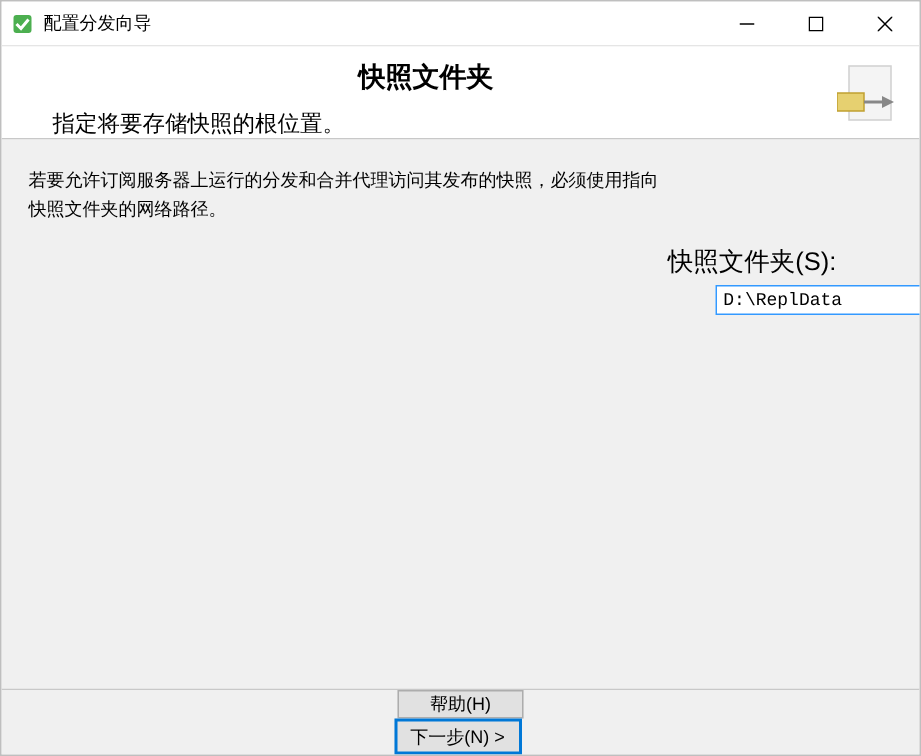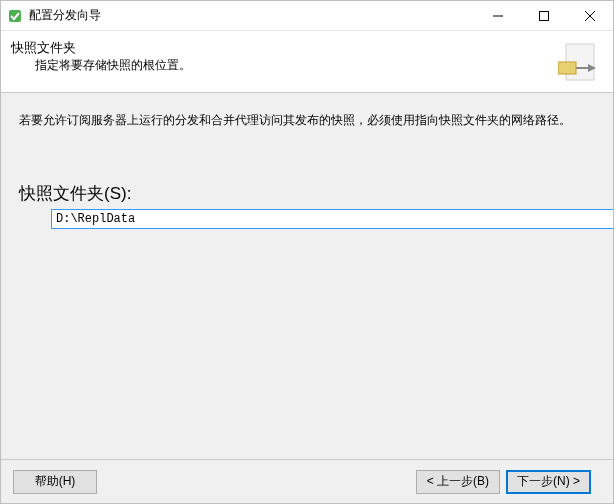--- a/index.html
+++ b/index.html
@@ -47,36 +47,36 @@
   .win-btn svg { stroke: #000; stroke-width: 1; fill: none; }
   
   .header {
     height: 62px;
     background: #ffffff;
     display: flex;
     padding: 6px 8px 0 10px;
     border-bottom: 1px solid #c8c8c8;
   }
   .header-text { flex: 1; padding-top: 2px; }
-  .header-title { font-size: 13px; font-weight: normal; }
-  .header-subtitle { font-size: 12px; margin-left: 24px; margin-top: 0; }
+  .header-title { font-size: 18px; font-weight: bold; text-align: center; }
+  .header-subtitle { font-size: 15px; margin-left: 24px; margin-top: 10px; }
   .header-graphic {
     width: 46px; height: 46px;
     display: flex; align-items: center; justify-content: center;
     margin-top: 2px;
     margin-right: 2px;
   }
   
   .body-area {
     flex: 1;
     background: #f0f0f0;
     padding: 18px 18px 0 18px;
     position: relative;
     display: flex;
-    flex-direction: column;
+    flex-direction: row;
   }
   .instruction { font-size: 12px; line-height: 1.6; }
   .field-block { margin-top: 52px; }
   .field-label { font-size: 17px; margin-bottom: 4px; }
   .field-input {
     width: 100%;
     height: 20px;
     font-family: Consolas, "Courier New", monospace;
     font-size: 12px;
     padding: 1px 4px;
@@ -104,20 +104,21 @@
   }
   .warning-text { flex: 1; }
   
   .button-bar {
     height: 44px;
     background: #f0f0f0;
     border-top: 1px solid #c8c8c8;
     display: flex;
     align-items: center;
     padding: 0 12px;
+    flex-direction: column;
   }
   .button-bar .gap { flex: 1; }
   button.wiz {
     height: 24px;
     min-width: 84px;
     background: #e1e1e1;
     border: 1px solid #adadad;
     font-family: inherit;
     font-size: 12px;
     padding: 0 10px;
@@ -187,16 +188,15 @@
   </div>
 
   <div class="spacer"></div>
 
 </div>
 
 <div class="button-bar">
   <button class="wiz help">帮助(H)</button>
   <div class="gap"></div>
   <div class="nav-group">
-    <button class="wiz">&lt; 上一步(B)</button>
     <button class="wiz default">下一步(N) &gt;</button>
   </div>
 </div>
 
 </body></html>

